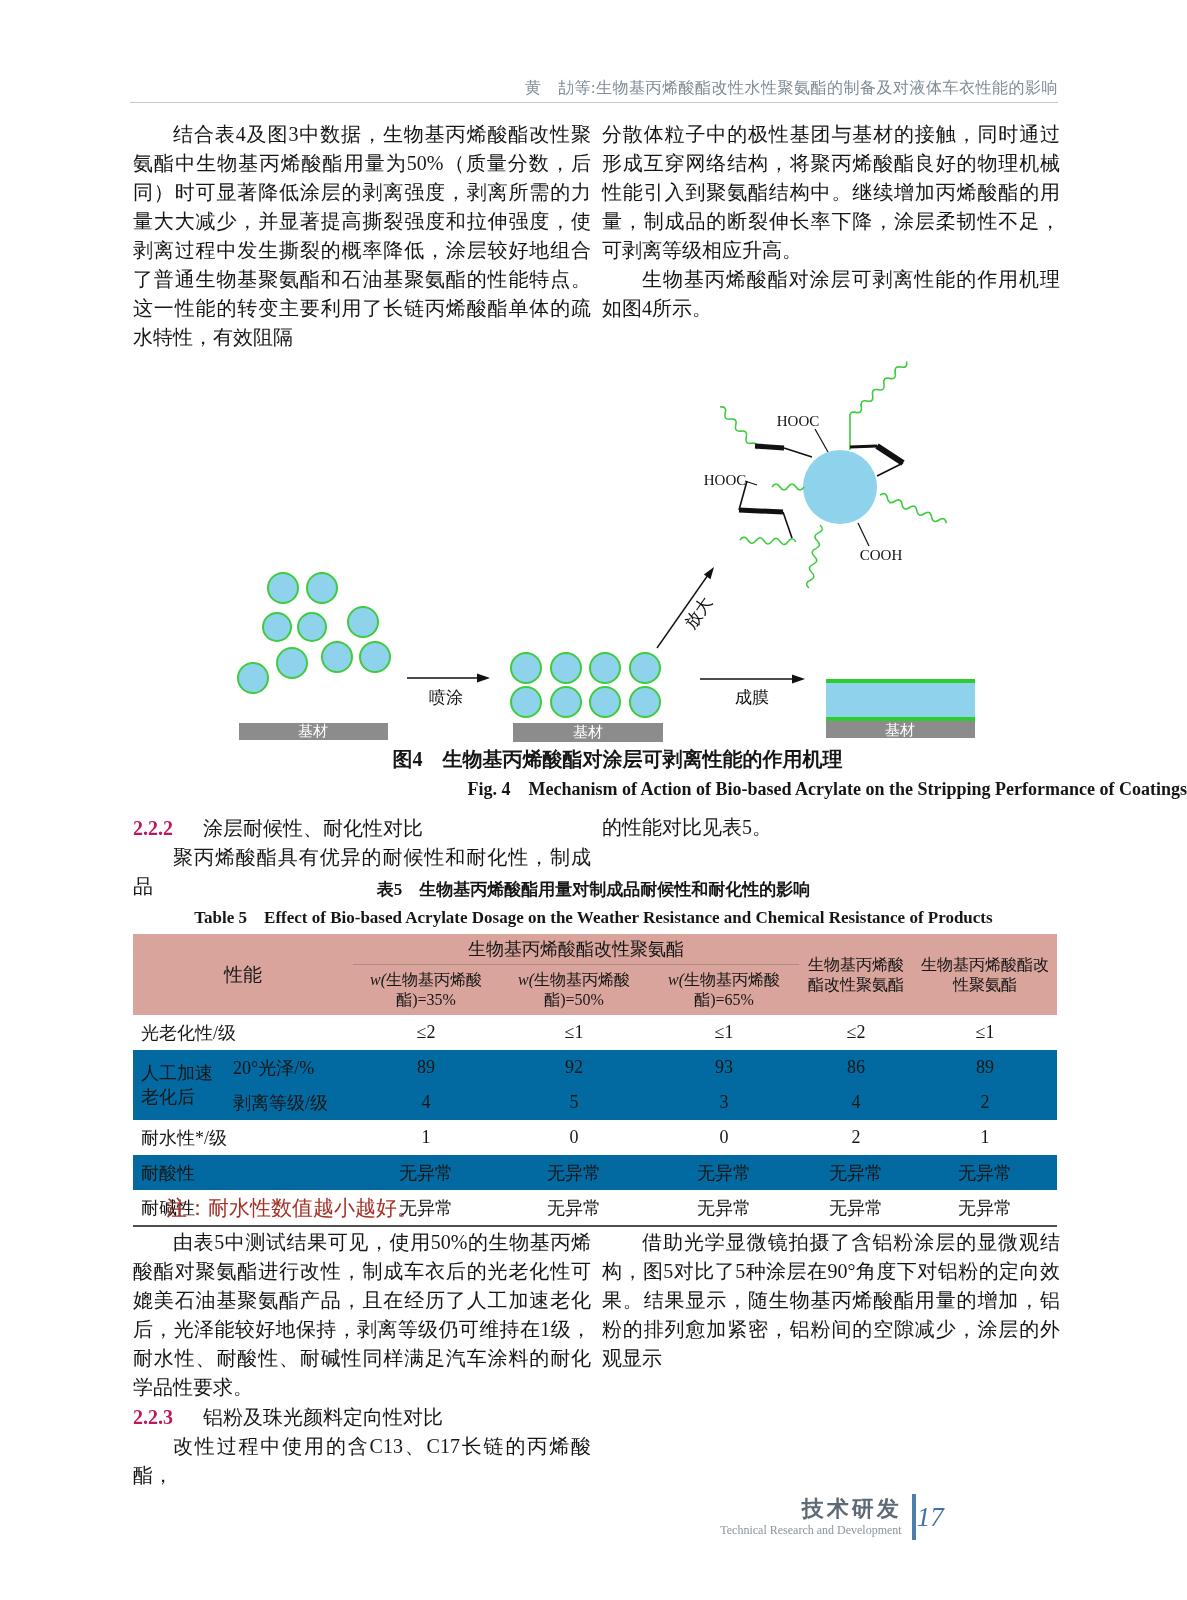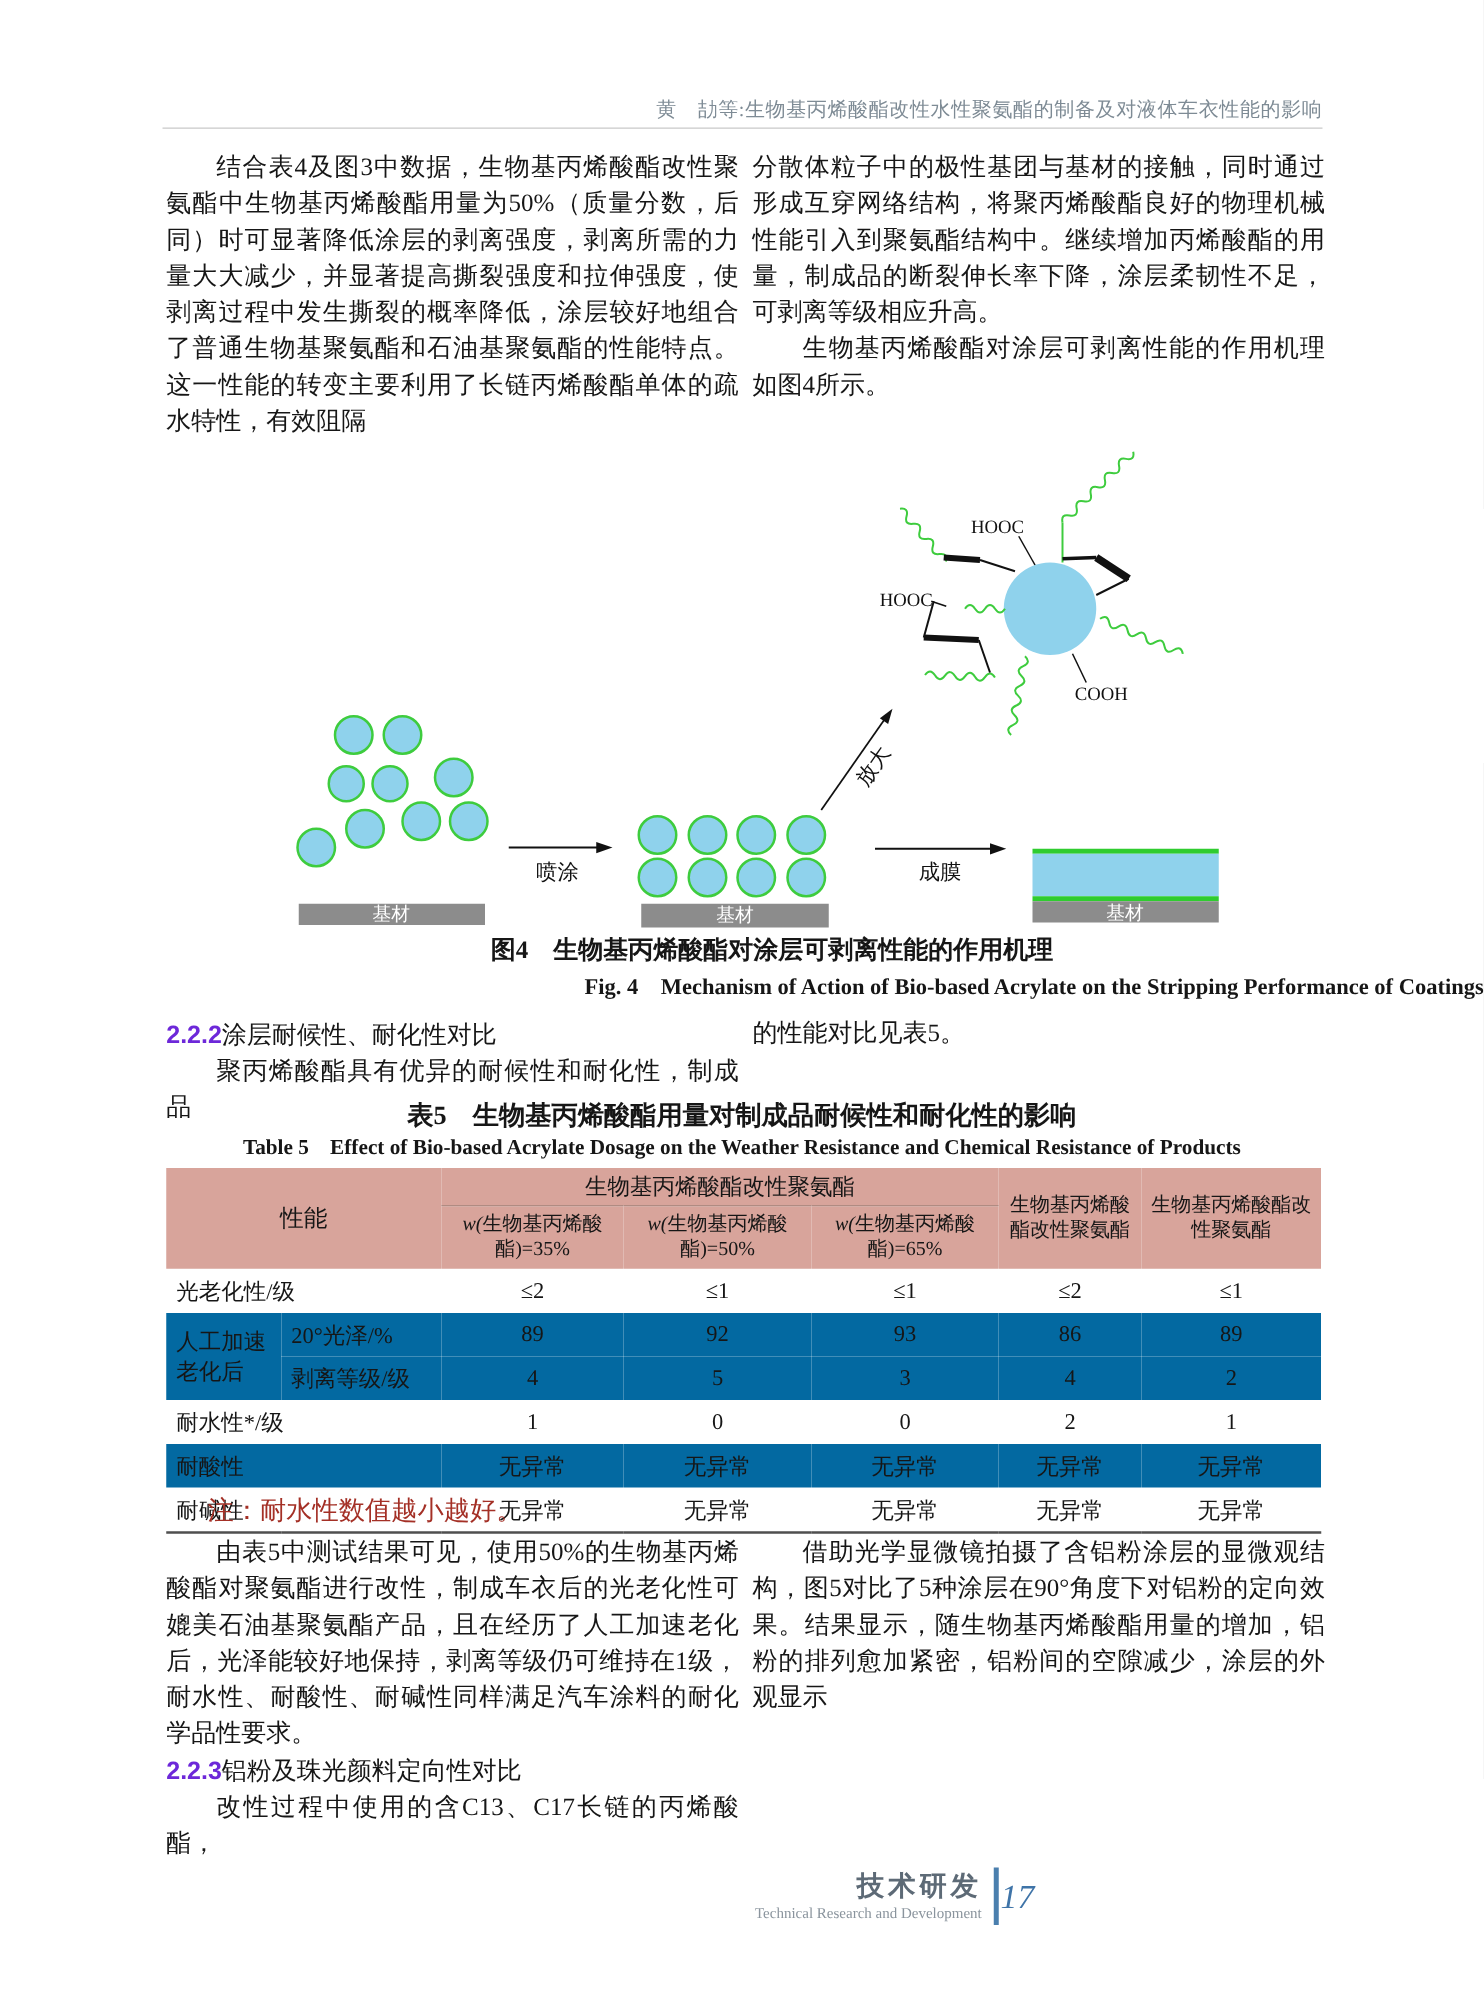--- a/index.html
+++ b/index.html
@@ -23,44 +23,44 @@
   .fig-svg{position:absolute;left:133px;top:352px;}
   .fig-cn{font-size:17px;fill:#111;}
   .fig-latin{font-size:15px;fill:#111;font-family:"Liberation Serif",serif;}
   .bar-label{font-size:15px;fill:#ffffff;text-anchor:middle;}
   .cap-zh{position:absolute;left:0;top:746px;width:1187px;text-align:center;
     font-size:20px;font-weight:bold;margin-left:24px;}
   .cap-en{position:absolute;left:0;top:777px;width:1187px;text-align:right;
     font-size:18px;font-weight:bold;font-family:"Liberation Serif",serif;}
   
   .sec-head{font-size:20px;line-height:30px;text-align:left;}
-  .sec-num{color:#6d28d9;font-family:Liberation Sans, sans-serif;
-    font-weight:bold;margin-right:0;}
+  .sec-num{color:#be185d;font-family:Liberation Serif, serif;
+    font-weight:bold;margin-right:30px;}
   
   .tbl-zh{position:absolute;left:0;top:878px;width:1187px;text-align:center;
-    font-size:21px;font-weight:bold;}
+    font-size:17px;font-weight:bold;}
   .tbl-en{position:absolute;left:0;top:906px;width:1187px;text-align:center;
     font-size:17px;font-weight:bold;font-family:"Liberation Serif",serif;}
   
   .t5{position:absolute;left:133px;top:934px;width:924px;border-collapse:collapse;
     table-layout:fixed;font-size:18px;border-bottom:2px solid #4f4f4f;}
   .t5 td{text-align:center;vertical-align:middle;padding:2px 4px;overflow:hidden;}
   .t5 .hdr td{background:#d8a49b;}
   .t5 .pink td{background:#0369a1;}
   .t5 .lbl{text-align:left;padding-left:8px;margin-left:44px;}
   .t5 .grp{border-bottom:1px solid #b08b82;height:26px;font-size:18px;}
   .t5 .subhdr{font-size:16px;line-height:20px;height:46px;}
   .t5 .subhdr::first-letter{font-style:italic;}
   .t5 .prod{font-size:16px;line-height:20px;}
   .t5 .perf{font-size:19px;}
   .t5 .body-row td{height:31px;}
   .t5-note{position:absolute;left:166px;top:1194px;font-size:21px;color:#a43026;}
   
   .footer{position:absolute;left:604px;top:1494px;width:456px;display:flex;
-    justify-content:flex-start;align-items:center;}
+    justify-content:center;align-items:center;}
   .footer-txt{text-align:right;padding-right:10px;}
   .footer-zh{font-size:22px;font-weight:bold;color:#5d6a76;letter-spacing:3px;
     font-family:"Liberation Sans","DejaVu Sans",sans-serif;line-height:26px;}
   .footer-en{font-size:12px;color:#8a949d;font-family:"Liberation Serif",serif;line-height:16px;}
   .footer-bar{width:4px;height:46px;background:#4a7fae;}
   .footer-page{font-size:27px;color:#3f74a8;padding-left:1px;font-family:"Liberation Serif",serif;font-style:italic;}
 </style>
 </head>
 <body>
 

